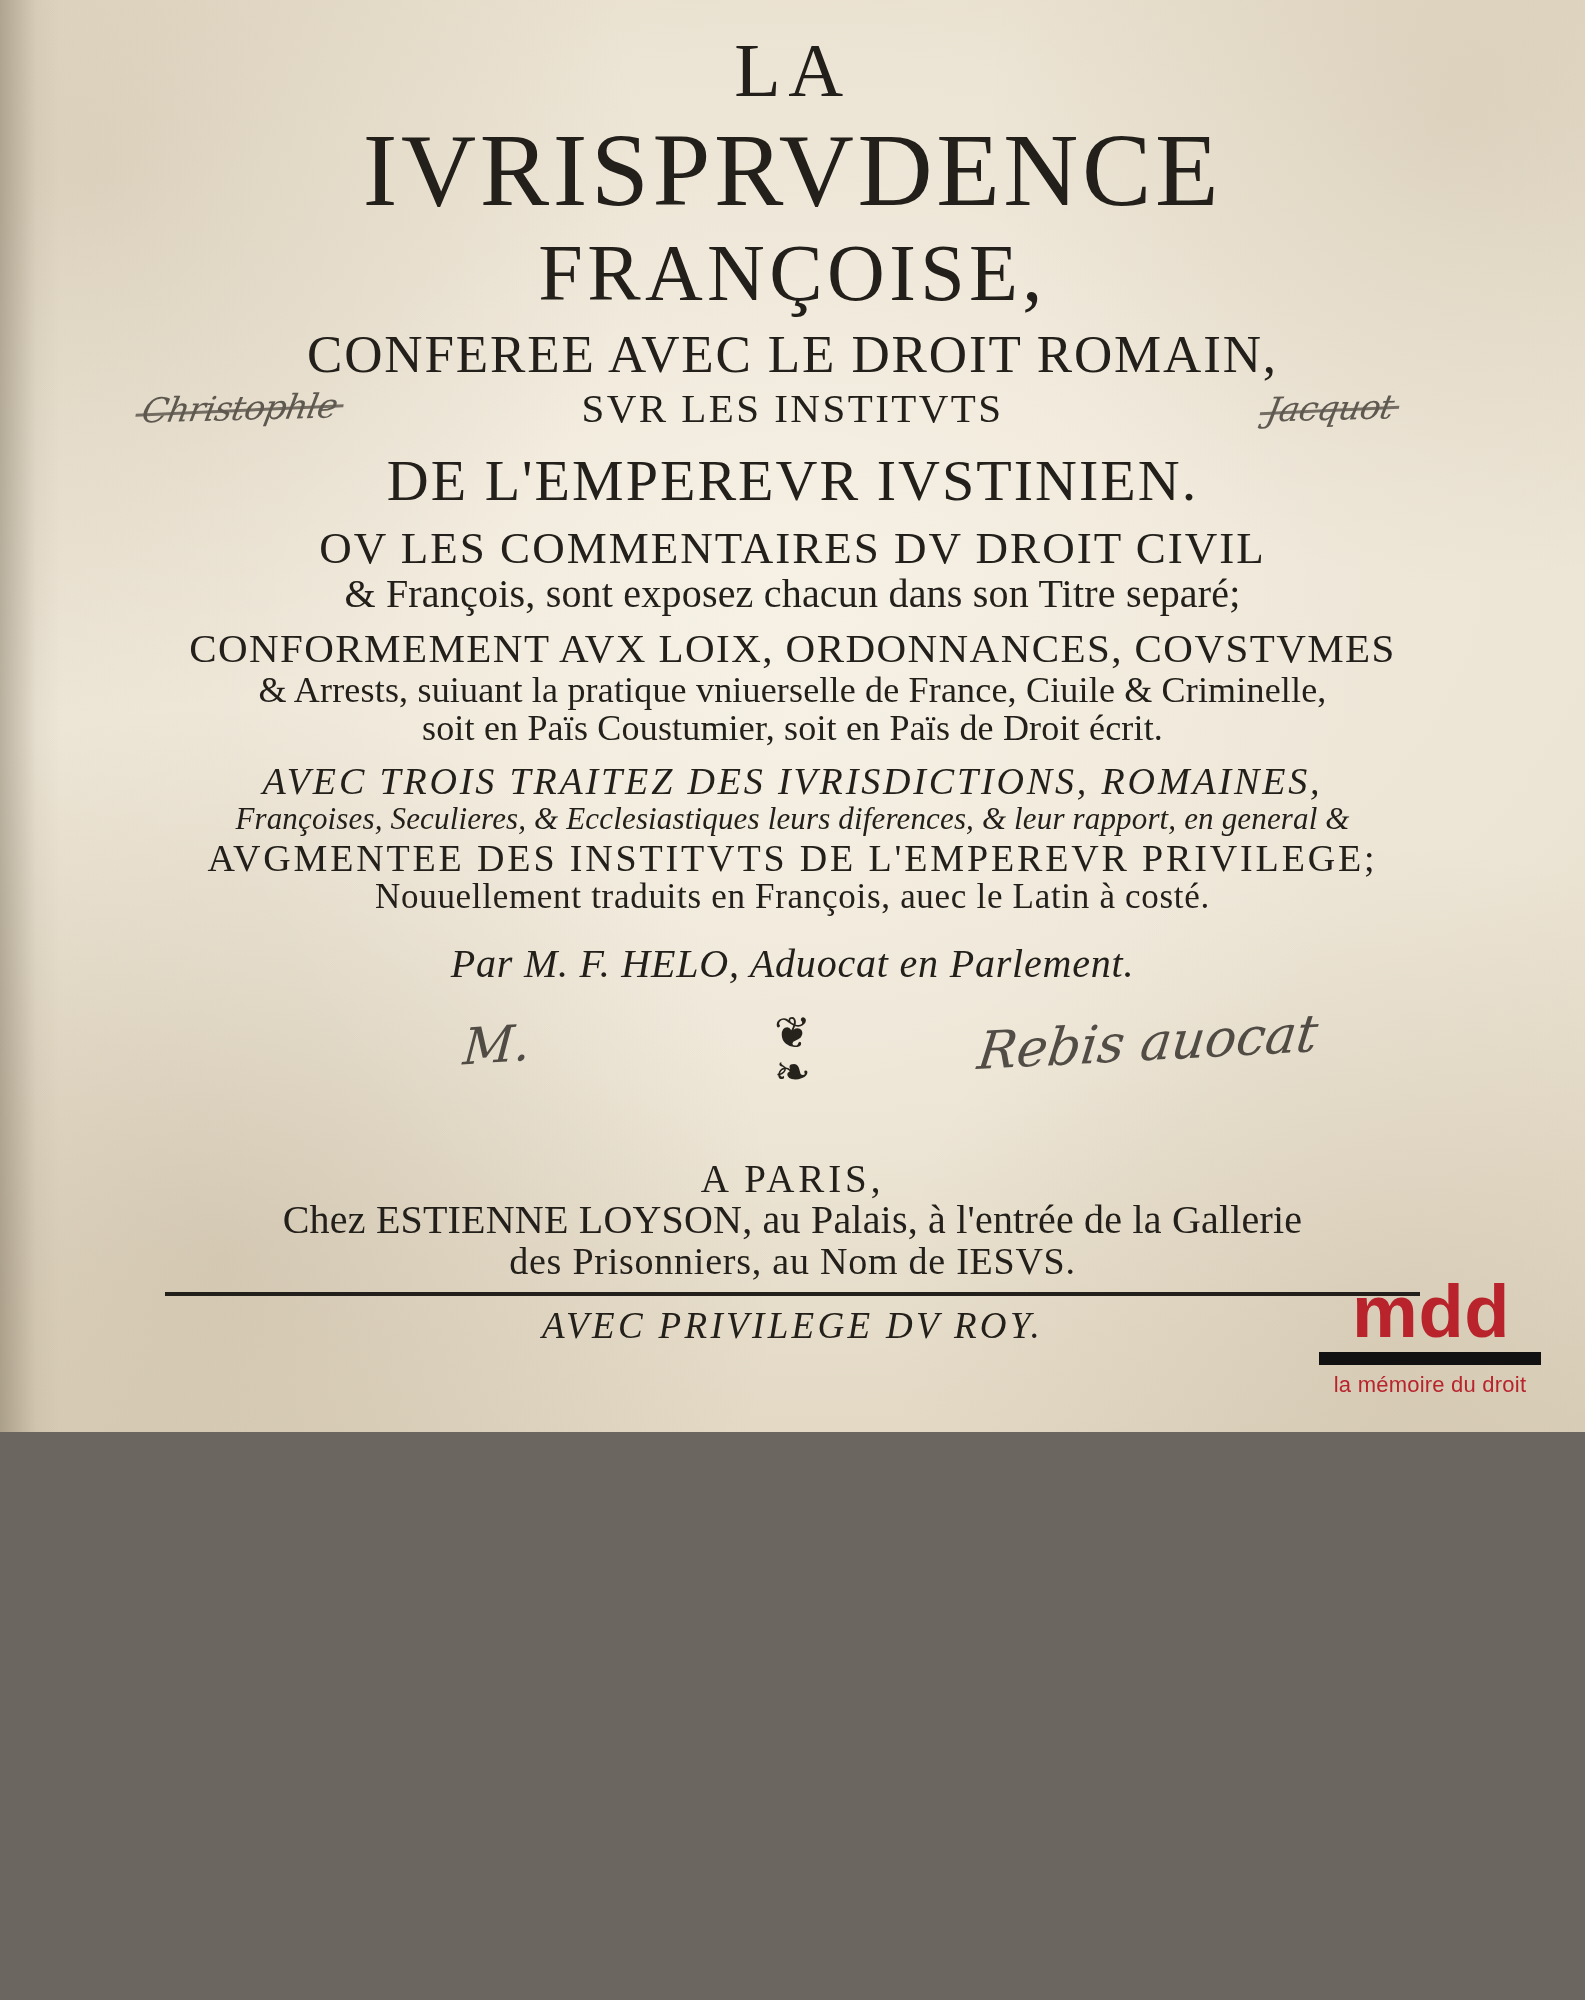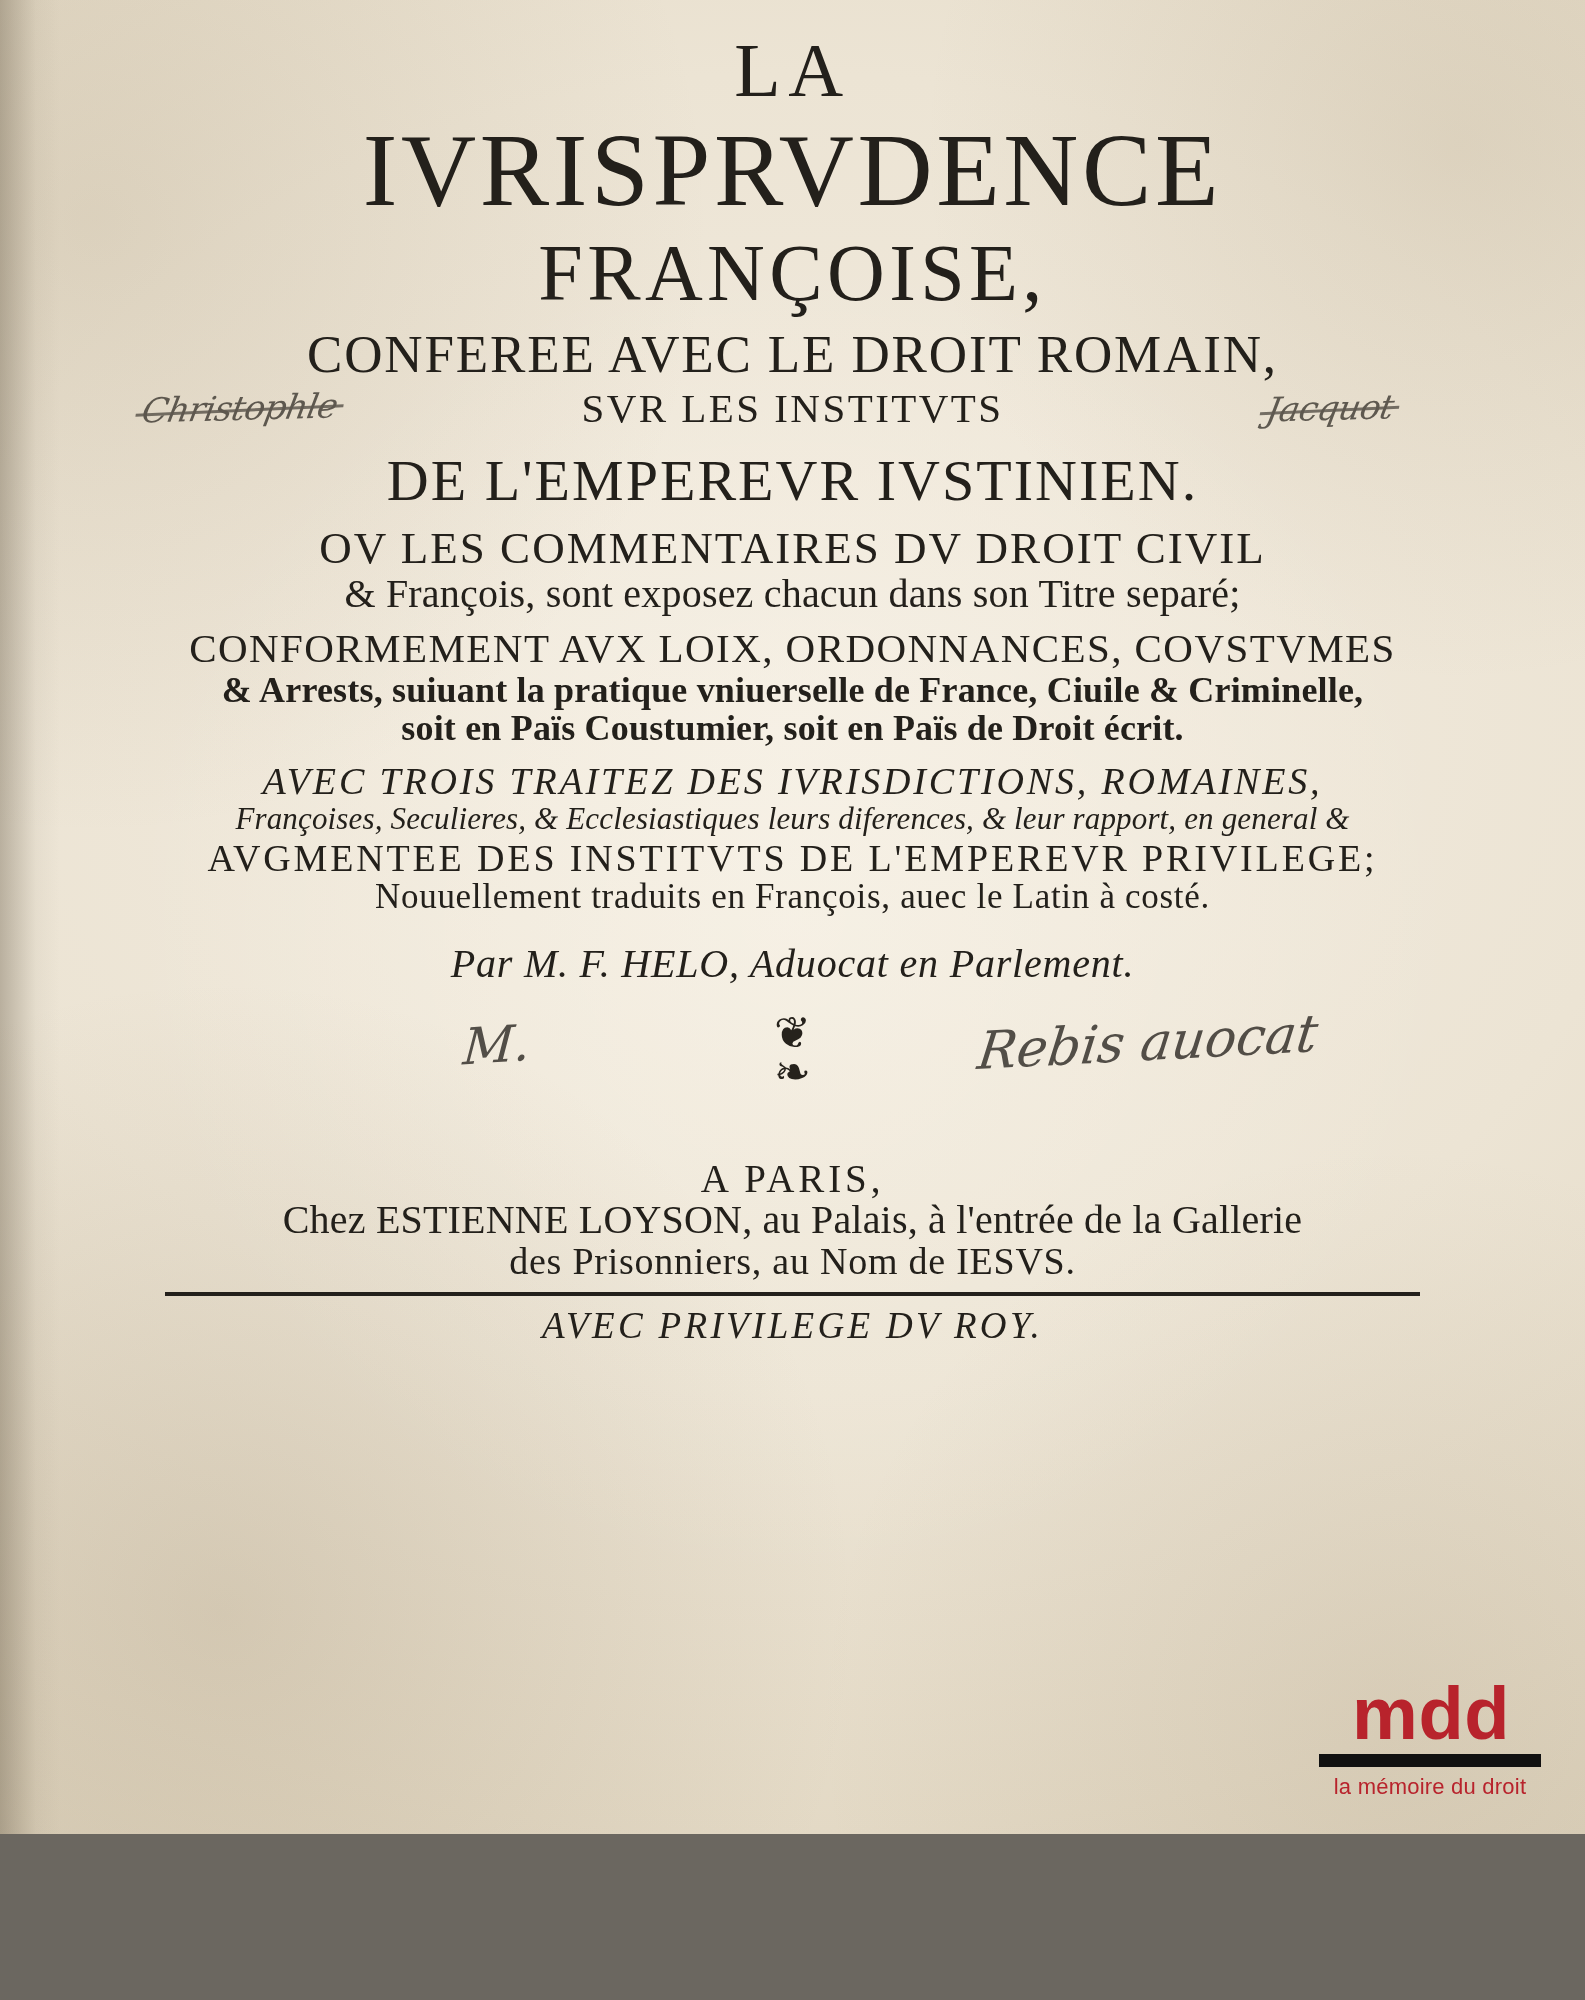--- a/index.html
+++ b/index.html
@@ -10,21 +10,21 @@
   body {
     width: 1585px;
     height: 2000px;
     overflow: hidden;
     font-family: "Liberation Serif", serif;
   }
 
   #page {
     position: relative;
     width: 1585px;
-    height: 1834px;
+    height: 1432px;
     background:
       radial-gradient(ellipse 120% 80% at 50% 40%, #f3ece0 0%, #ece4d4 45%, #e3d9c5 75%, #d8cdb6 100%);
     overflow: hidden;
   }
 
   
   #page::before {
     content: "";
     position: absolute;
     inset: 0;
@@ -142,21 +142,20 @@
     margin-bottom: 12px;
   }
 
   .t-conform {
     font-size: 41px;
     letter-spacing: 0.035em;
   }
   .t-arrests, .t-soit {
     font-size: 36px;
     letter-spacing: 0.005em;
-    font-weight: bold;
   }
   .t-soit { margin-bottom: 14px; }
 
   .ital {
     font-style: italic;
     font-family: "Liberation Serif", serif;
   }
   .t-avec1 {
     font-size: 38px;
     letter-spacing: 0.075em;

